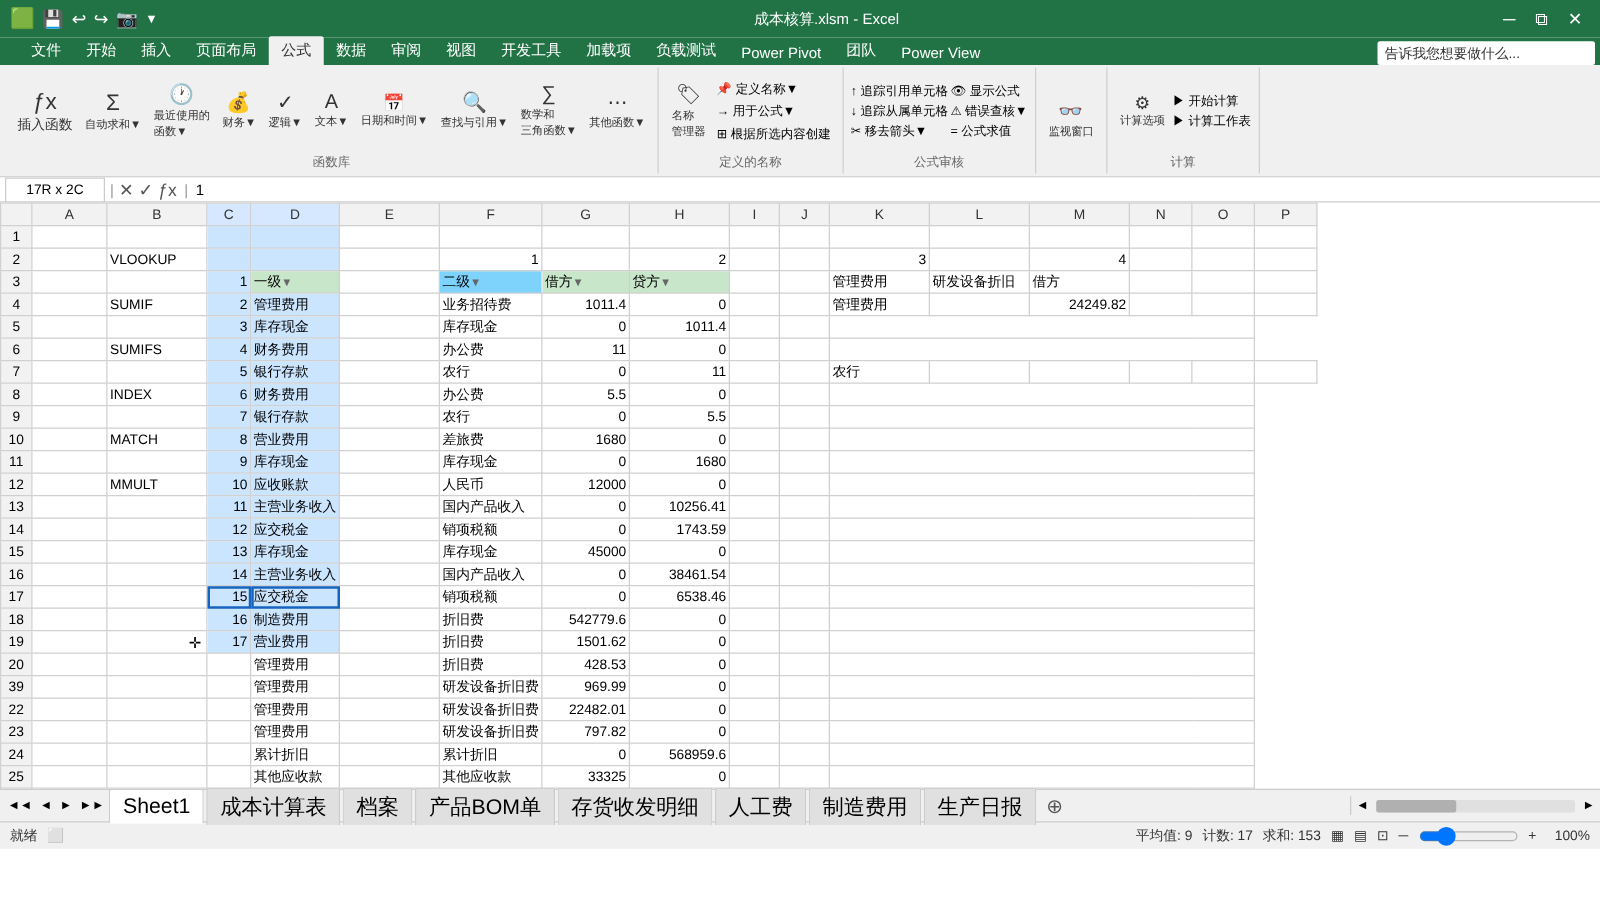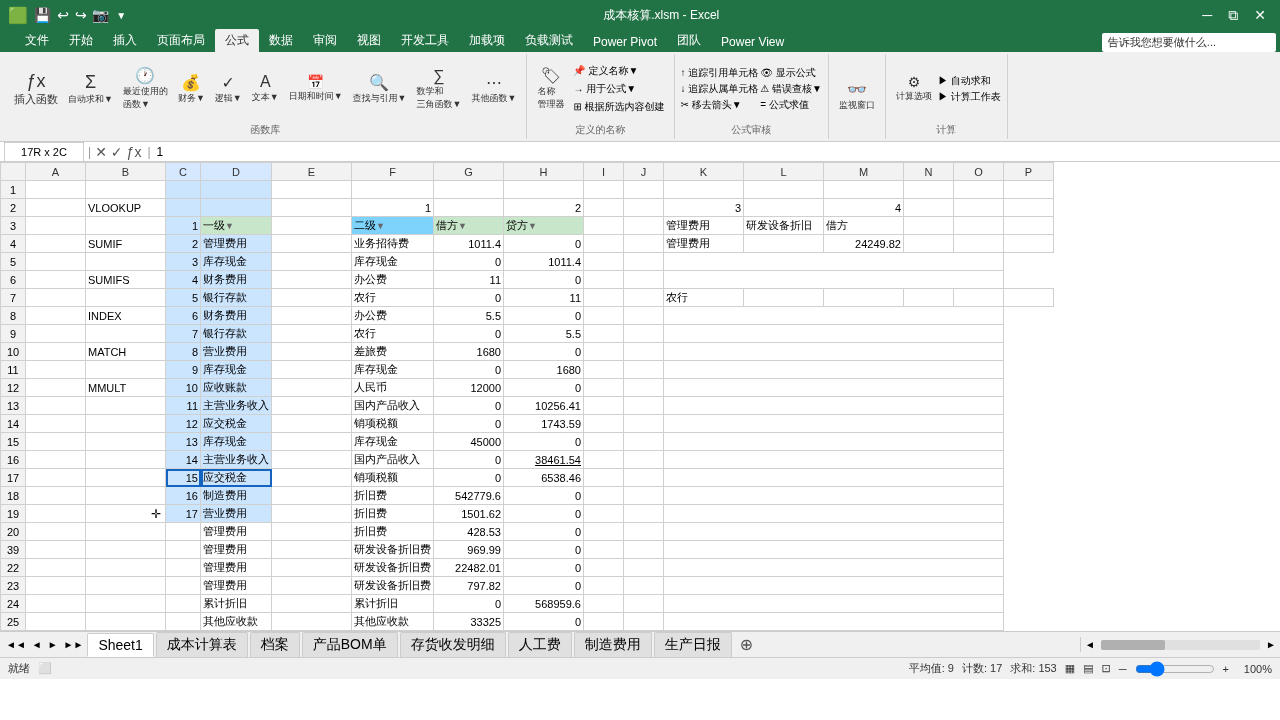--- a/index.html
+++ b/index.html
@@ -159,21 +159,21 @@
       justify-content: space-between;
       font-size: 11px;
       color: #333;
     }
     .status-left { display: flex; gap: 8px; align-items: center; }
     .status-right { display: flex; gap: 8px; align-items: center; }
     .sheet-tab {
       padding: 3px 10px;
       border: 1px solid #ccc;
       background: #e0e0e0;
-      font-size: 14px;
+      font-size: 17px;
       cursor: pointer;
       border-radius: 2px 2px 0 0;
       border-bottom: none;
     }
     .sheet-tab.active {
       background: #fff;
       border-bottom: 1px solid #fff;
     }
     .sheet-tab-add {
       padding: 2px 6px;
@@ -314,21 +314,21 @@
     <div class="ribbon-group-label"></div>
   </div>
 
   <div class="ribbon-group">
     <div class="ribbon-icons">
       <div class="ribbon-icon">
         <span style="font-size:14px;">⚙</span>
         <span style="font-size:9px;">计算选项</span>
       </div>
       <div style="display:flex; flex-direction:column; gap:2px;">
-        <div style="cursor:pointer; font-size:10px;">▶ 自动求和</div>
+        <div style="cursor:pointer; font-size:10px;">▶ 开始计算</div>
         <div style="cursor:pointer; font-size:10px;">▶ 计算工作表</div>
       </div>
     </div>
     <div class="ribbon-group-label">计算</div>
   </div>
 </div>
 
 <div class="formula-bar">
   <input class="cell-ref-box" value="17R x 2C" readonly="" style="">
   <span style="color:#999;">|</span>
@@ -643,21 +643,21 @@
 
       <tr>
         <td class="row-num">16</td>
         <td></td>
         <td></td>
         <td class="sel-highlight" style="text-align:right;">14</td>
         <td class="sel-highlight">主营业务收入</td>
         <td></td>
         <td>国内产品收入</td>
         <td style="text-align:right;">0</td>
-        <td style="text-align:right;text-decoration:underline;">38461.54</td>
+        <td style="text-align:right;">38461.54</td>
         <td></td>
         <td></td>
         <td colspan="5"></td>
       </tr>
 
       <tr>
         <td class="row-num">17</td>
         <td></td>
         <td></td>
         <td class="sel-highlight" style="text-align:right; outline:2px solid #1565c0; outline-offset:-2px;">15</td>

